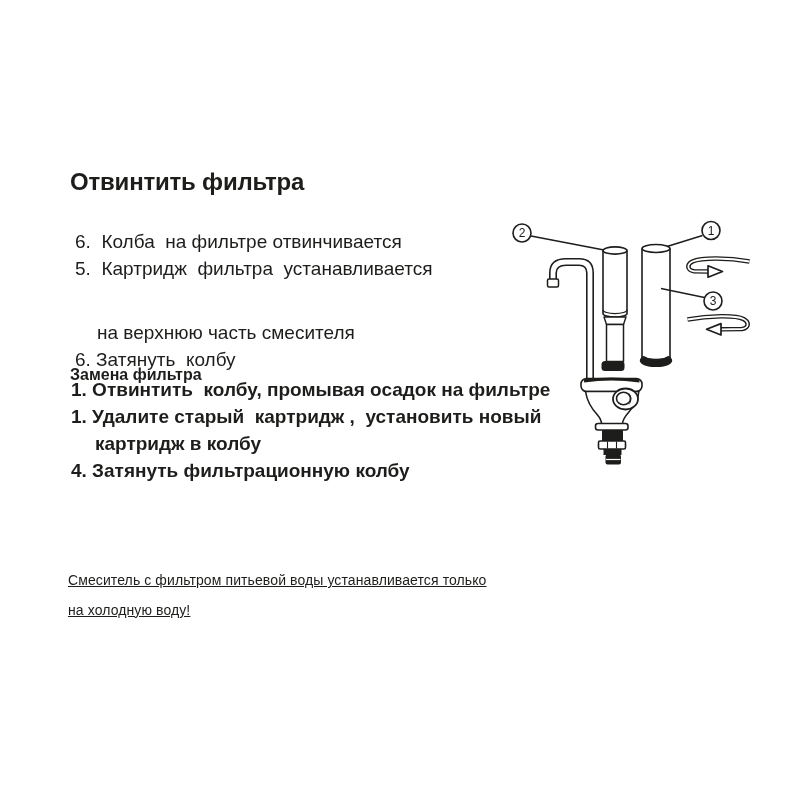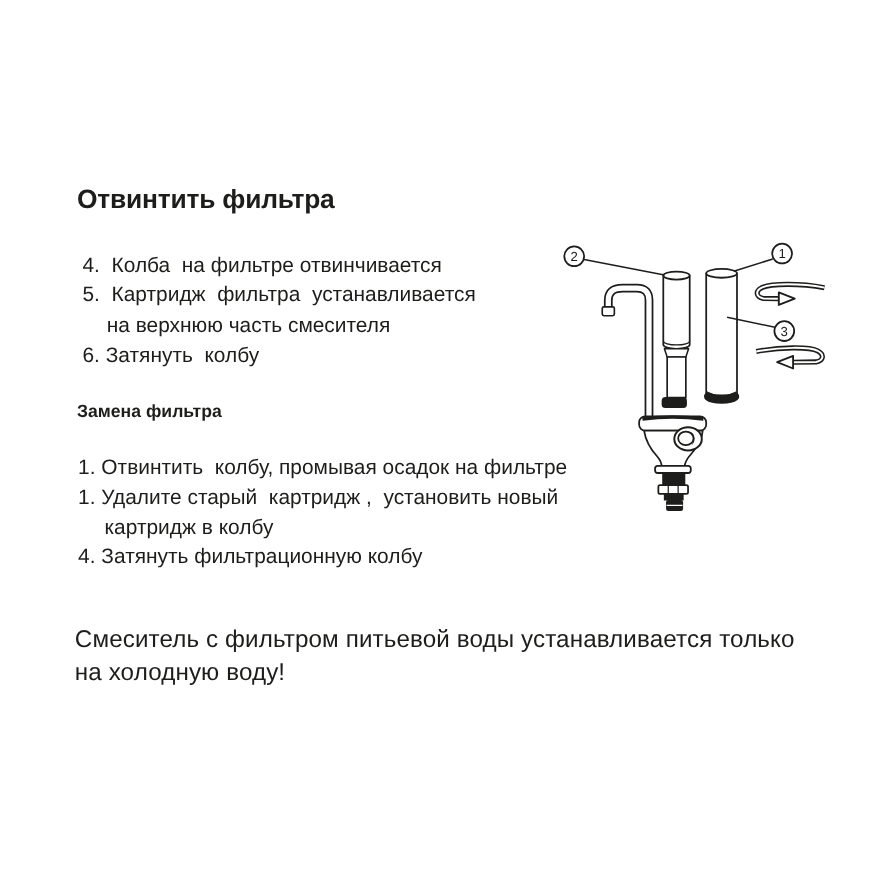--- a/index.html
+++ b/index.html
@@ -13,49 +13,49 @@
   }
   .page{position:absolute;inset:0;background:#ffffff;}
   .title{
     position:absolute;left:70px;top:170px;
     font-size:24px;font-weight:bold;letter-spacing:-0.2px;
     line-height:1;white-space:pre;
   }
   .list{position:absolute;font-size:19px;}
   .list .ln{line-height:27.4px;white-space:pre;}
   .list-install{left:75px;top:228px;}
-  .list-replace{left:71px;top:412px;}
+  .list-replace{left:71px;top:376px;font-weight:bold;}
   .list-replace .ln{line-height:27px;}
-  .list-install .cont{padding-left:22px;}
+  .list-install .cont{padding-left:22px;margin-top:36px;}
   .list-replace .cont{padding-left:24px;}
   .h2{
     position:absolute;font-weight:bold;line-height:1;white-space:pre;
   }
   .replace-heading{left:70px;top:367px;font-size:16px;}
   .note-heading{left:68px;top:541px;font-size:20px;}
   .note-body{
     position:absolute;left:68px;top:566px;
-    font-size:22px;letter-spacing:0.1px;
+    font-size:14px;letter-spacing:0.1px;text-decoration:underline;
   }
   .note-body .ln{line-height:29.5px;white-space:pre;}
   .diagram{position:absolute;left:478px;top:195px;}
   .diagram text{
     font-family:"Liberation Sans", sans-serif;
     font-size:12px;fill:#1d1d1b;
   }
 </style>
 </head>
 <body>
 
 <div class="page">
 
   <div class="title">Отвинтить фильтра</div>
 
   <div class="list list-install">
-    <div class="ln">4.  Колба  на фильтре отвинчивается</div>
+    <div class="ln">6.  Колба  на фильтре отвинчивается</div>
     <div class="ln">5.  Картридж  фильтра  устанавливается</div>
     <div class="ln cont">на верхнюю часть смесителя</div>
     <div class="ln">6. Затянуть  колбу</div>
   </div>
 
   <div class="h2 replace-heading">Замена фильтра</div>
 
   <div class="list list-replace">
     <div class="ln">1. Отвинтить  колбу, промывая осадок на фильтре</div>
     <div class="ln">1. Удалите старый  картридж ,  установить новый</div>

